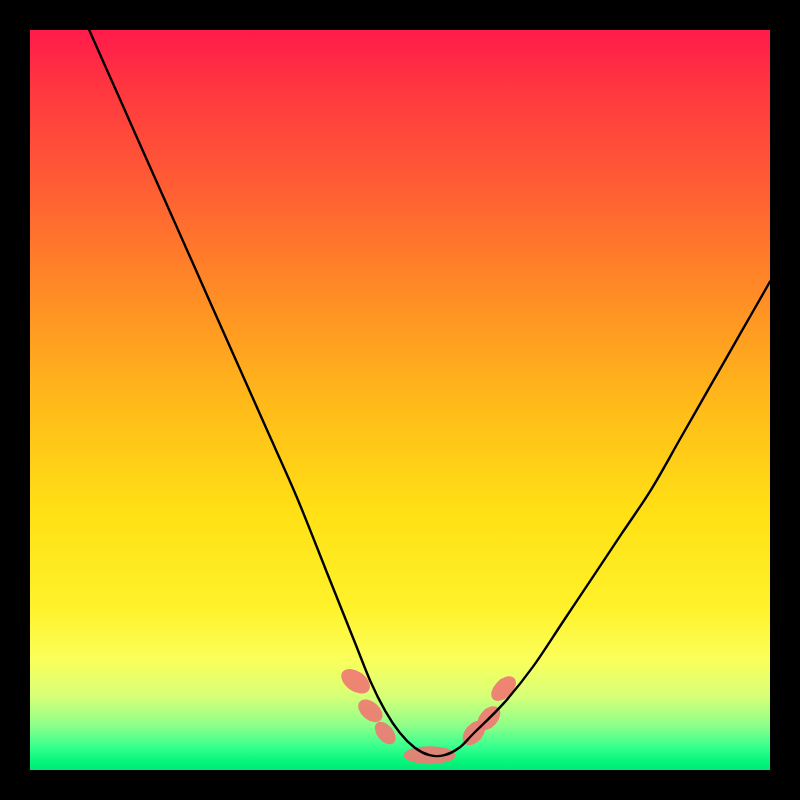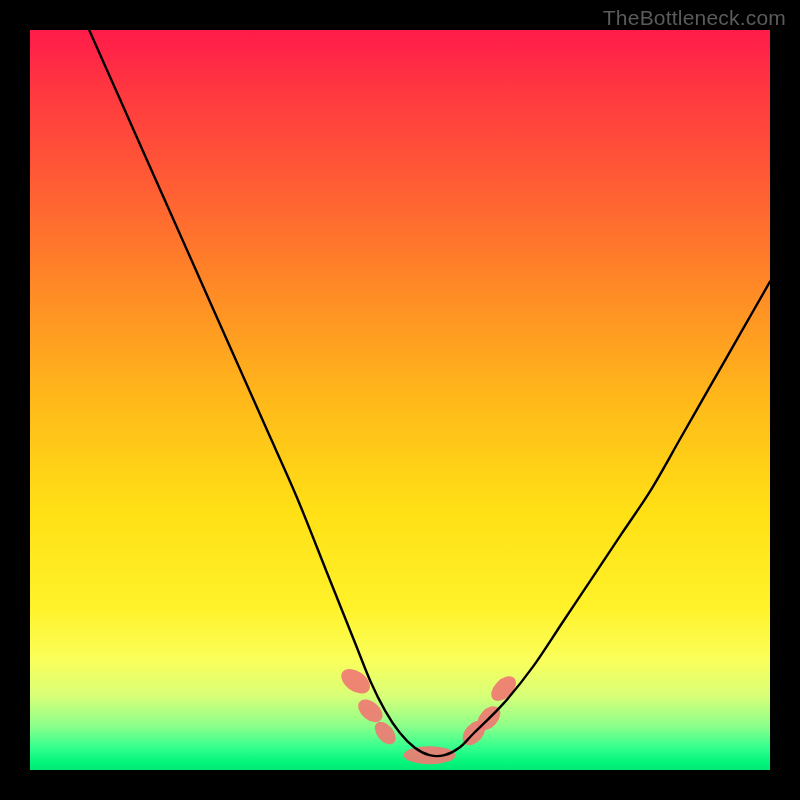--- a/index.html
+++ b/index.html
@@ -54,21 +54,20 @@
     left: 0;
     top: 0;
     width: 740px;
     height: 740px;
   }
 </style>
 </head>
 <body>
 
 <div class="frame">
-  <div class="watermark">TheBottleneck.com</div>
   <div class="plot-area">
     <svg class="curve" viewBox="0 0 740 740" preserveAspectRatio="none">
       <g id="marker-layer">
           <ellipse cx="325.60" cy="651.20" rx="10" ry="16" fill="#ef7b73" fill-opacity="0.92" transform="rotate(-55 325.60 651.20)"></ellipse>
           <ellipse cx="340.40" cy="680.80" rx="9" ry="14" fill="#ef7b73" fill-opacity="0.92" transform="rotate(-50 340.40 680.80)"></ellipse>
           <ellipse cx="355.20" cy="703.00" rx="8" ry="13" fill="#ef7b73" fill-opacity="0.92" transform="rotate(-40 355.20 703.00)"></ellipse>
           <ellipse cx="399.60" cy="725.20" rx="26" ry="9" fill="#ef7b73" fill-opacity="0.92"></ellipse>
           <ellipse cx="444.00" cy="703.00" rx="9" ry="14" fill="#ef7b73" fill-opacity="0.92" transform="rotate(40 444.00 703.00)"></ellipse>
           <ellipse cx="458.80" cy="688.20" rx="9" ry="14" fill="#ef7b73" fill-opacity="0.92" transform="rotate(42 458.80 688.20)"></ellipse>
           <ellipse cx="473.60" cy="658.60" rx="9" ry="15" fill="#ef7b73" fill-opacity="0.92" transform="rotate(45 473.60 658.60)"></ellipse>

